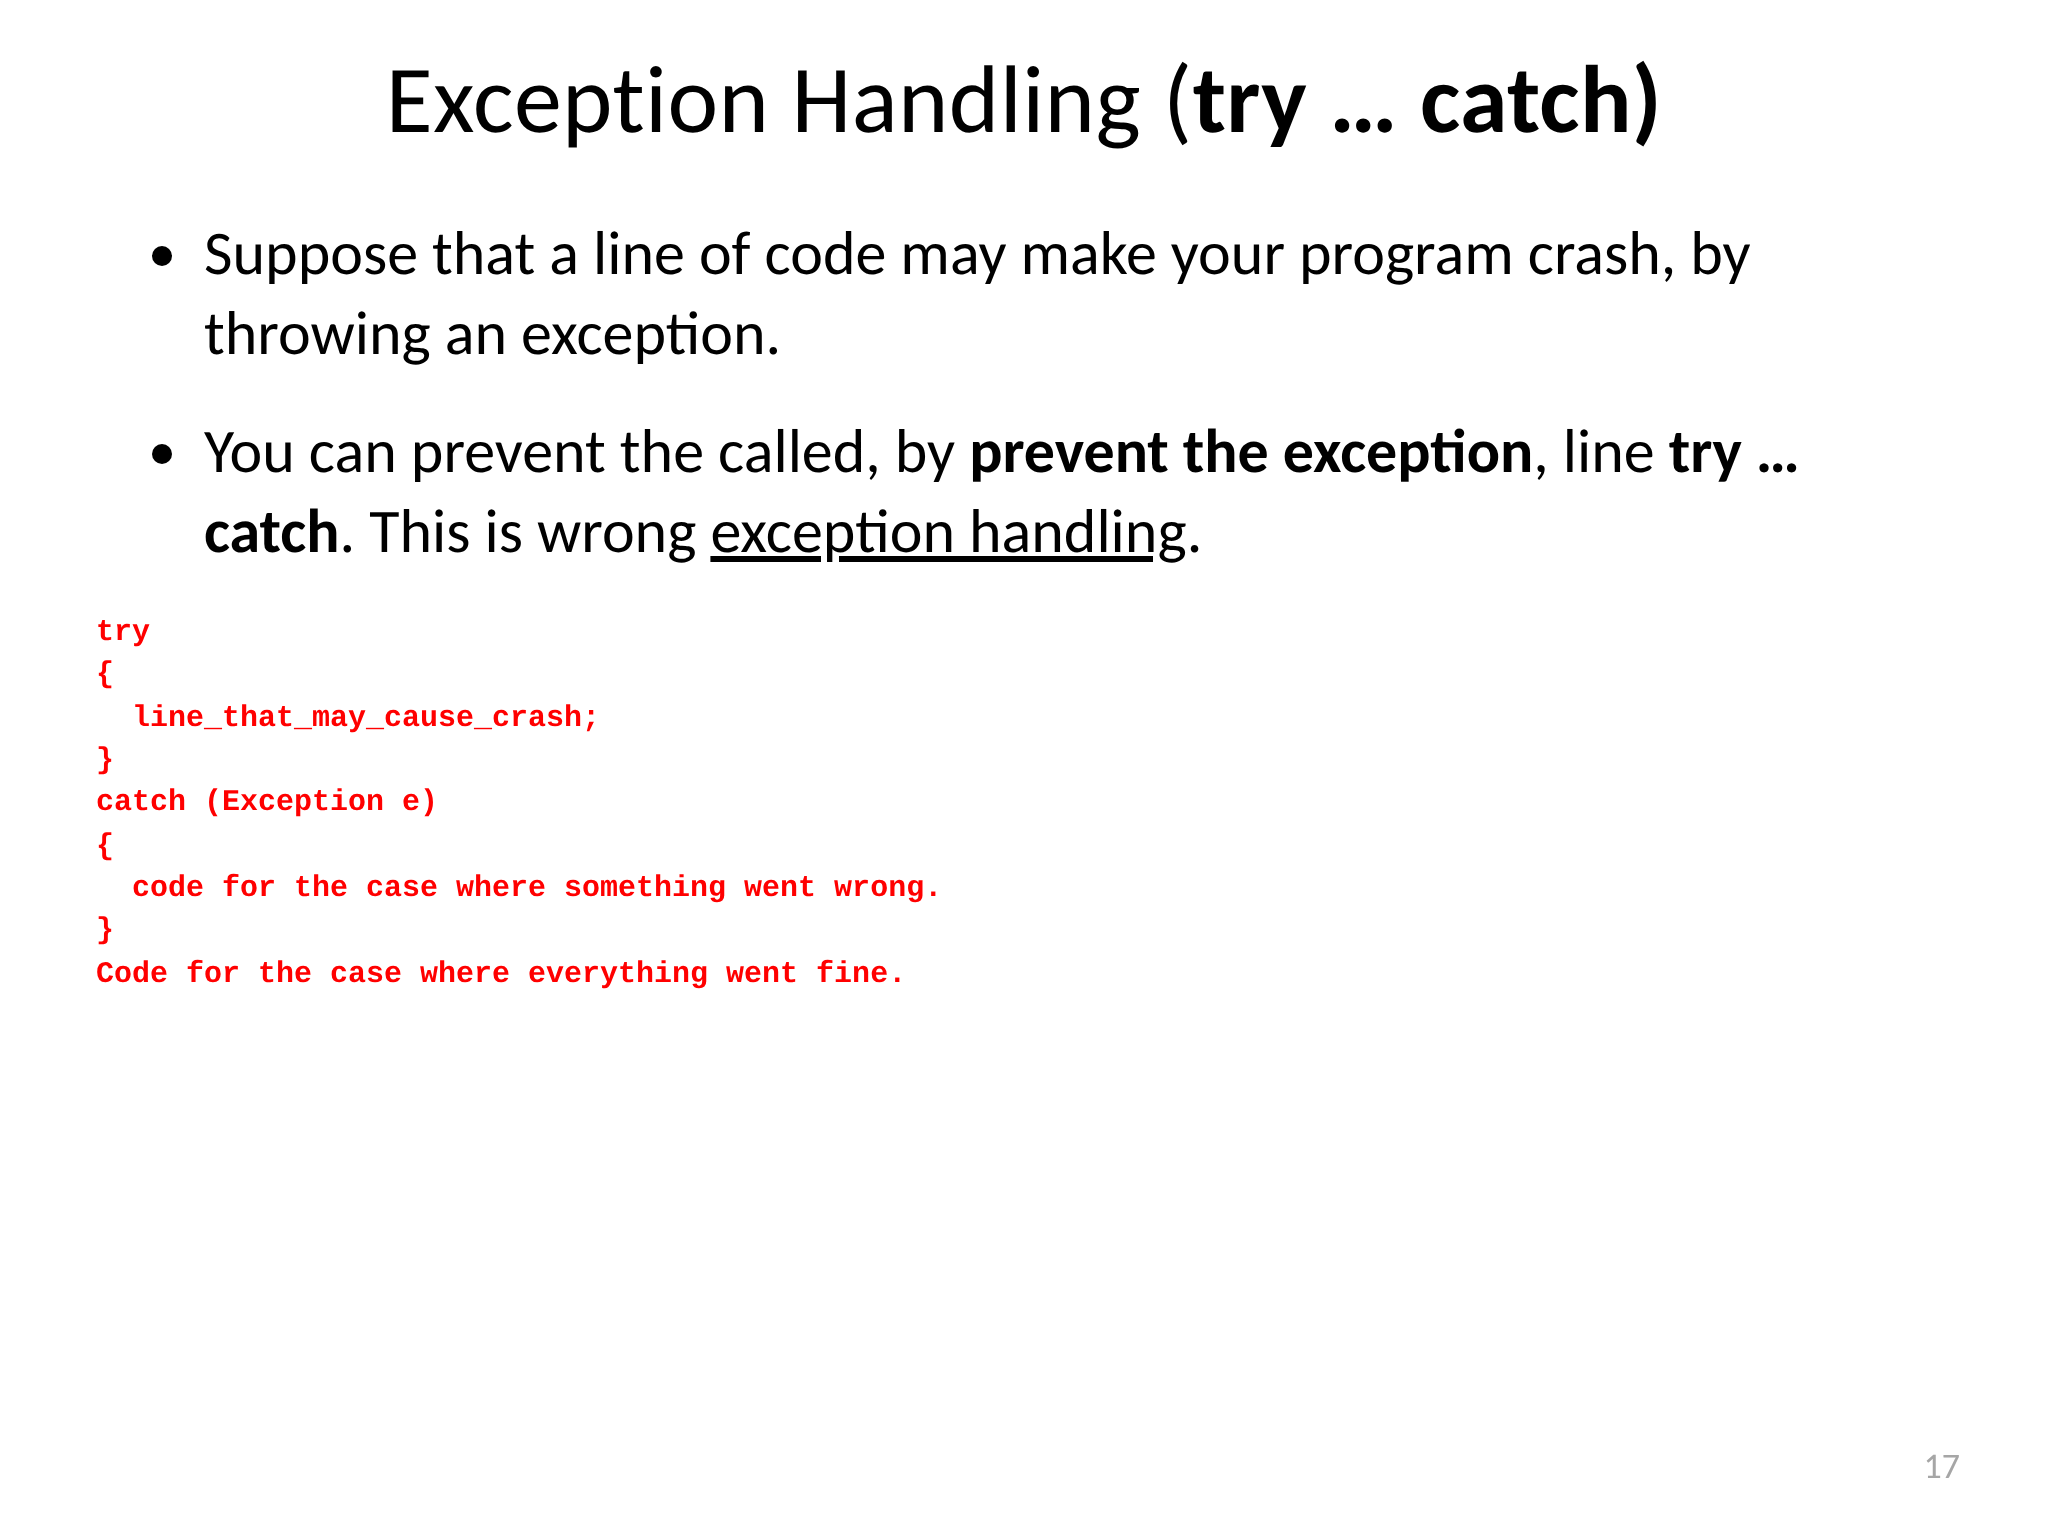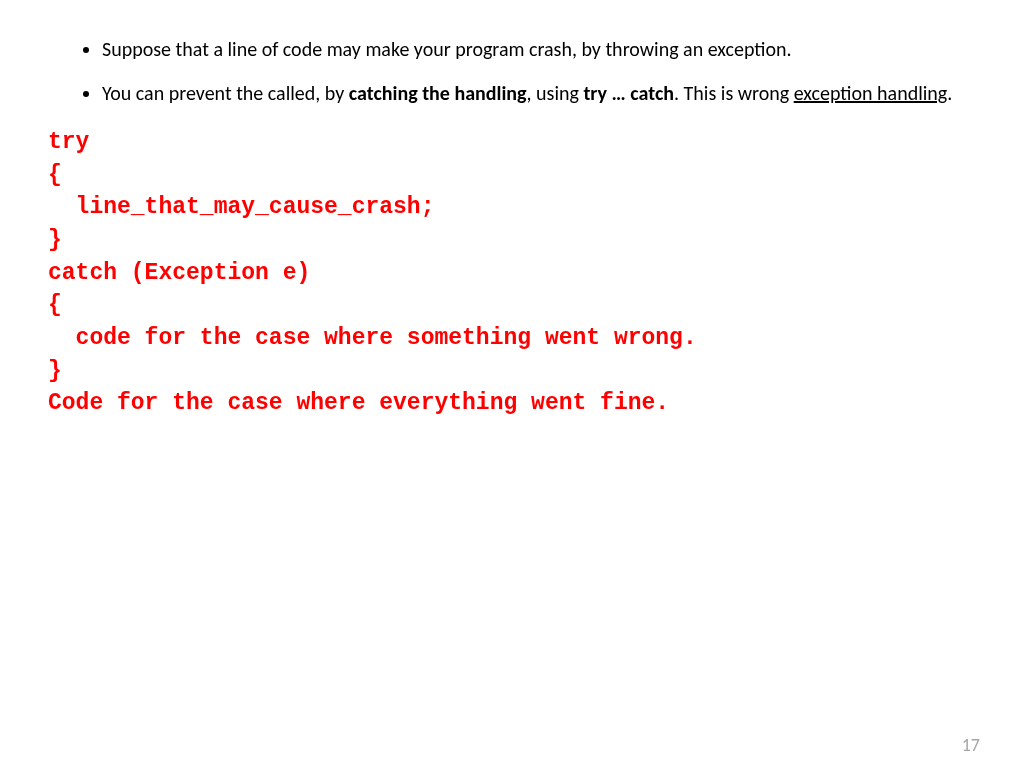--- a/index.html
+++ b/index.html
@@ -26,54 +26,57 @@
     margin: 0 0 28px 0;
     letter-spacing: 0.2px;
   }
   h1.title .bold {
     font-weight: 700;
   }
   ul.bullets {
     list-style: disc;
     margin: 16px 0 20px 0;
     padding: 0 0 0 54px;
-    font-size: 20px;
+    font-size: 31px;
     line-height: 1.3;
   }
   ul.bullets li {
     margin-bottom: 18px;
     padding-right: 10px;
   }
   .b { font-weight: 700; }
   .ub { font-weight: 400; text-decoration: underline; }
   .code {
     font-family: "Courier New", Courier, monospace;
-    font-size: 23px;
+    font-size: 15px;
     line-height: 1.42;
     color: #ff0000;
     font-weight: 700;
     white-space: pre;
   }
   .page-num {
     position: absolute;
     right: 44px;
-    bottom: 12px;
+    bottom: 24px;
     color: #a6a6a6;
     font-size: 18px;
   }
 </style>
 </head>
 <body>
 
 <div class="slide">
 
+  <h1 class="title">
+    <span>Exception Handling (</span><span class="bold">try … catch)</span>
+  </h1>
 
   <ul class="bullets">
       <li><span>Suppose that a line of code may make your program crash, by throwing an exception.</span></li>
-      <li><span>You can prevent the called, by </span><span class="b">catching the handling</span><span>, using </span><span class="b">try … catch</span><span>. This is wrong </span><span class="ub">exception handling</span><span>.</span></li>
+      <li><span>You can prevent the called, by </span><span class="b">prevent the exception</span><span>, line </span><span class="b">try … catch</span><span>. This is wrong </span><span class="ub">exception handling</span><span>.</span></li>
     </ul>
 
   <div class="code">try
 {
   line_that_may_cause_crash;
 }
 catch (Exception e)
 {
   code for the case where something went wrong.
 }

